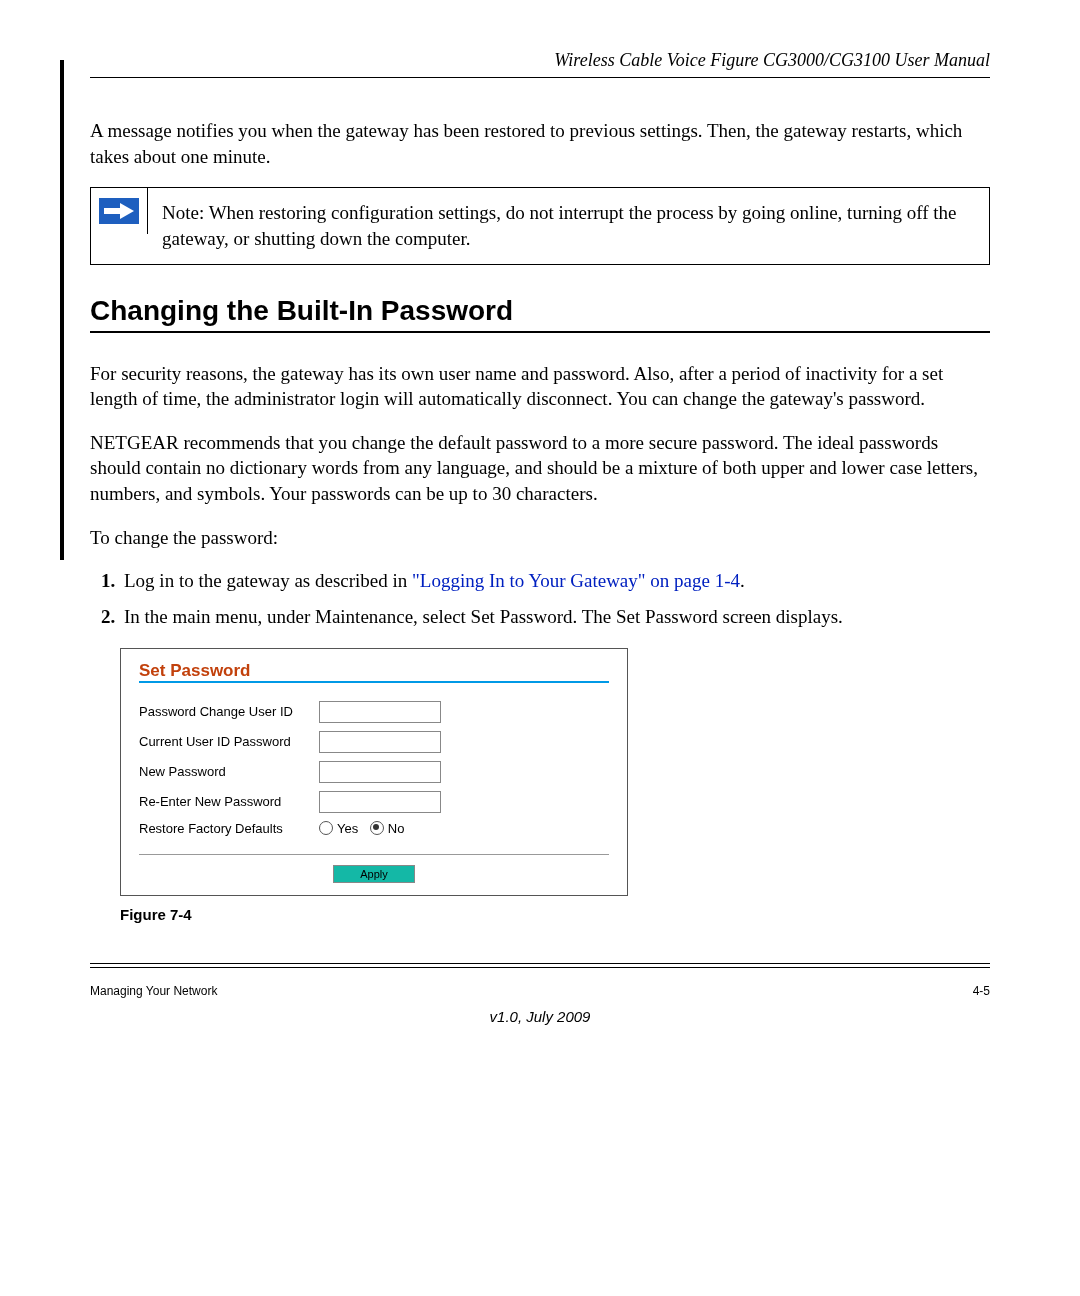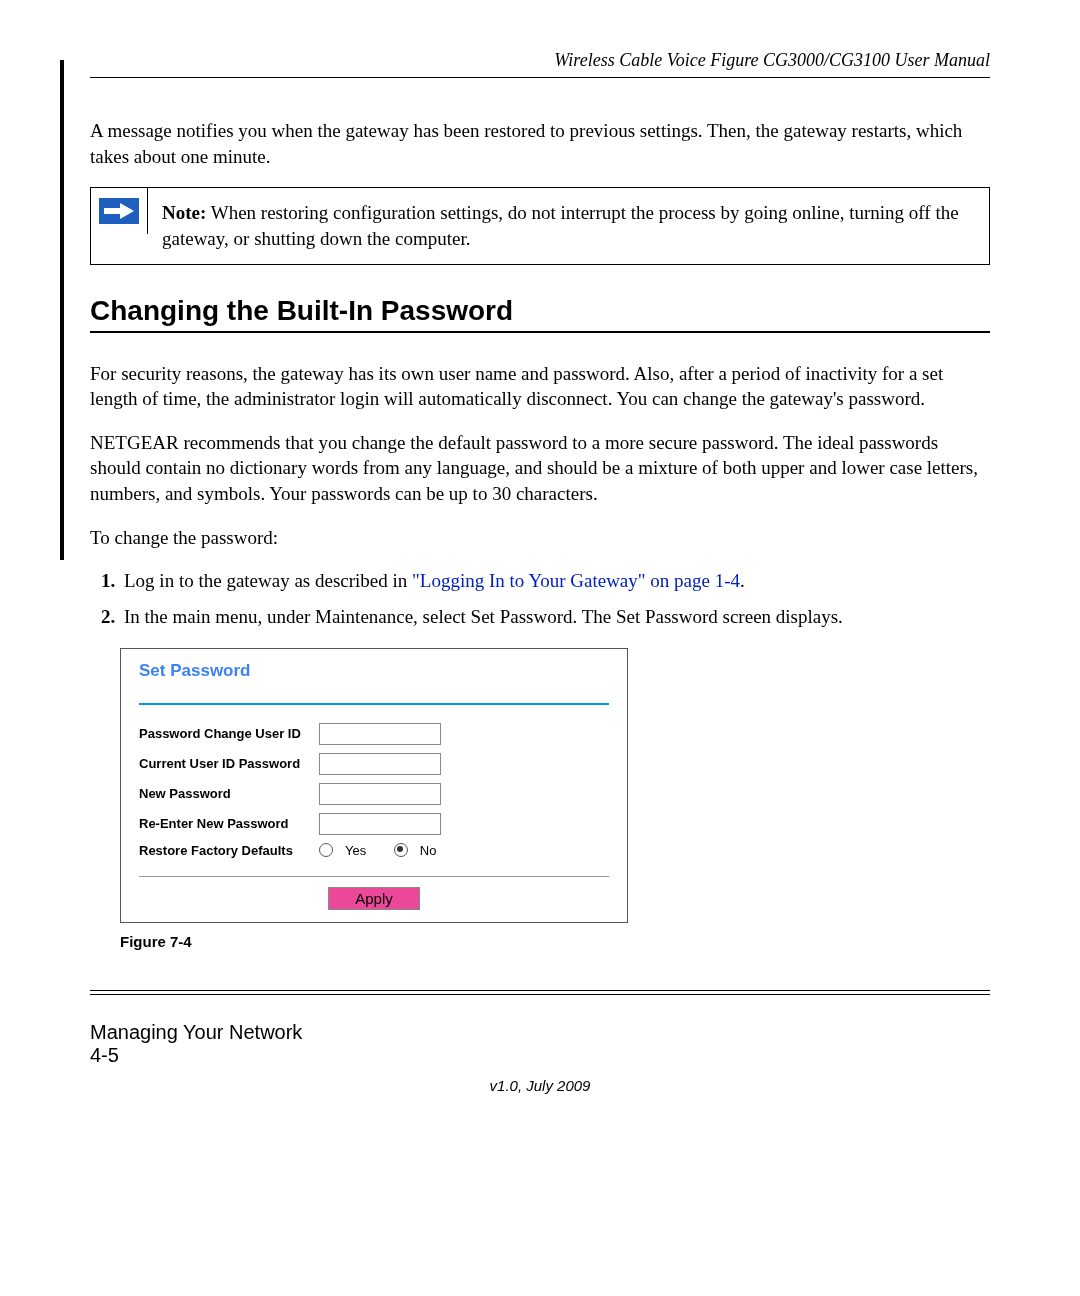--- a/index.html
+++ b/index.html
@@ -54,21 +54,21 @@
     position: relative;
     display: flex;
     align-items: center;
     justify-content: center;
   }
   .note-icon svg { display:block; }
   .note-text {
     padding: 12px 14px;
     line-height: 1.35;
   }
-  .note-label { font-weight: bold; }
+  .note-label { font-weight: normal; }
   h2.section {
     font-family: Arial, Helvetica, sans-serif;
     font-weight: bold;
     font-size: 28px;
     margin: 30px 0 4px 0;
   }
   .section-rule {
     border-top: 2.5px solid #000;
     margin-bottom: 28px;
   }
@@ -92,50 +92,49 @@
   .screenshot {
     border: 1px solid #555;
     width: 470px;
     padding: 12px 18px 12px 18px;
     font-family: Arial, Helvetica, sans-serif;
     font-size: 13px;
     color: #000;
     background: #fff;
   }
   .ss-title {
-    color: #3b82f6;
+    color: #c2410c;
     font-weight: bold;
     font-size: 17px;
-    margin-bottom: 22px;
   }
   .ss-hr {
     height: 2px;
     background: #0099e6;
     margin-bottom: 18px;
   }
   .ss-row {
     display: flex;
     align-items: center;
     margin-bottom: 8px;
   }
   .ss-label {
     width: 180px;
-    font-weight: bold;
+    font-weight: normal;
     font-size: 13px;
   }
   .ss-input {
     width: 120px;
     height: 20px;
     border: 1px solid #888;
     background: #fff;
   }
   .ss-radio-group {
     display: inline-flex;
     align-items: center;
-    gap: 12px;
+    gap: 4px;
     font-size: 13px;
   }
   .ss-radio {
     width: 12px; height: 12px;
     border: 1px solid #555;
     border-radius: 50%;
     display: inline-block;
     position: relative;
   }
   .ss-radio.checked::after {
@@ -148,41 +147,40 @@
   }
   .ss-sep {
     border-top: 1px solid #999;
     margin: 18px 0 10px 0;
   }
   .ss-apply-row {
     text-align: center;
   }
   .ss-button {
     font-family: Arial, Helvetica, sans-serif;
-    font-size: 15px;
+    font-size: 11px;
     padding: 2px 26px;
     border: 1px solid #888;
-    background: #ec4899;
+    background: #14b8a6;
     display: inline-block;
   }
   .figure-caption {
     font-family: Arial, Helvetica, sans-serif;
     font-weight: bold;
     font-size: 15px;
     margin: 10px 0 20px 0;
   }
   .footer-rule1 { border-top: 1px solid #000; margin-top: 40px; }
   .footer-rule2 { border-top: 1px solid #000; margin-top: 3px; }
   .footer-row {
     display: flex;
     justify-content: space-between;
     font-family: Arial, Helvetica, sans-serif;
-    font-size: 20px;
-    margin-top: 26px;
-    flex-direction: column;
+    font-size: 12px;
+    margin-top: 16px;
   }
   .footer-version {
     text-align: center;
     font-style: italic;
     font-family: Arial, Helvetica, sans-serif;
     font-size: 15px;
     margin-top: 10px;
   }
 </style>
 </head>

